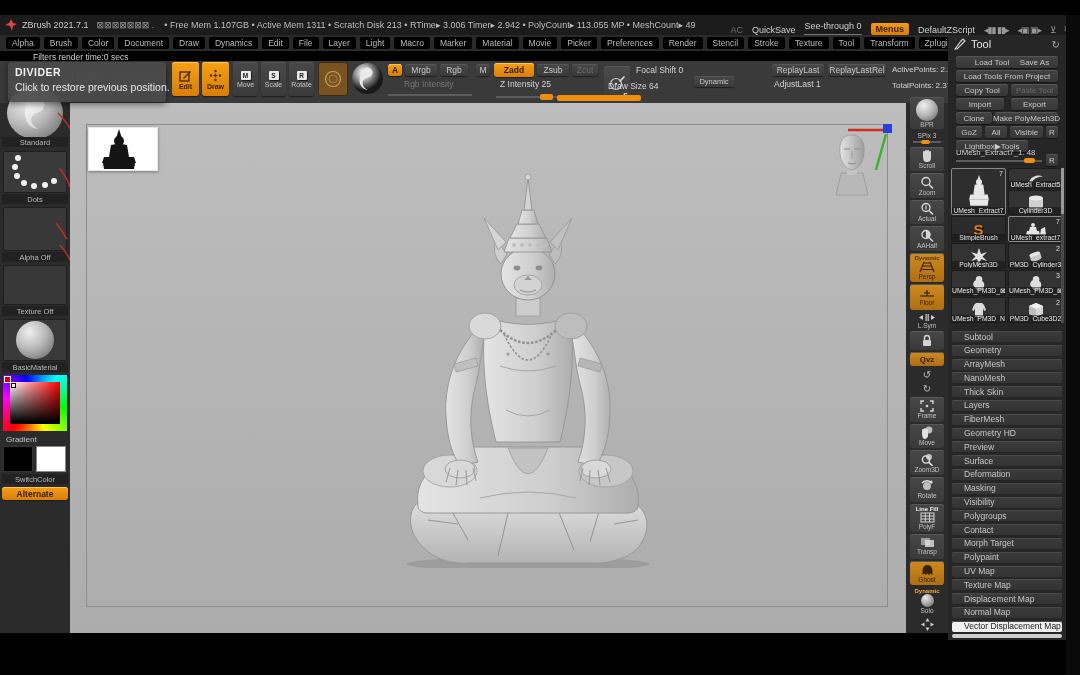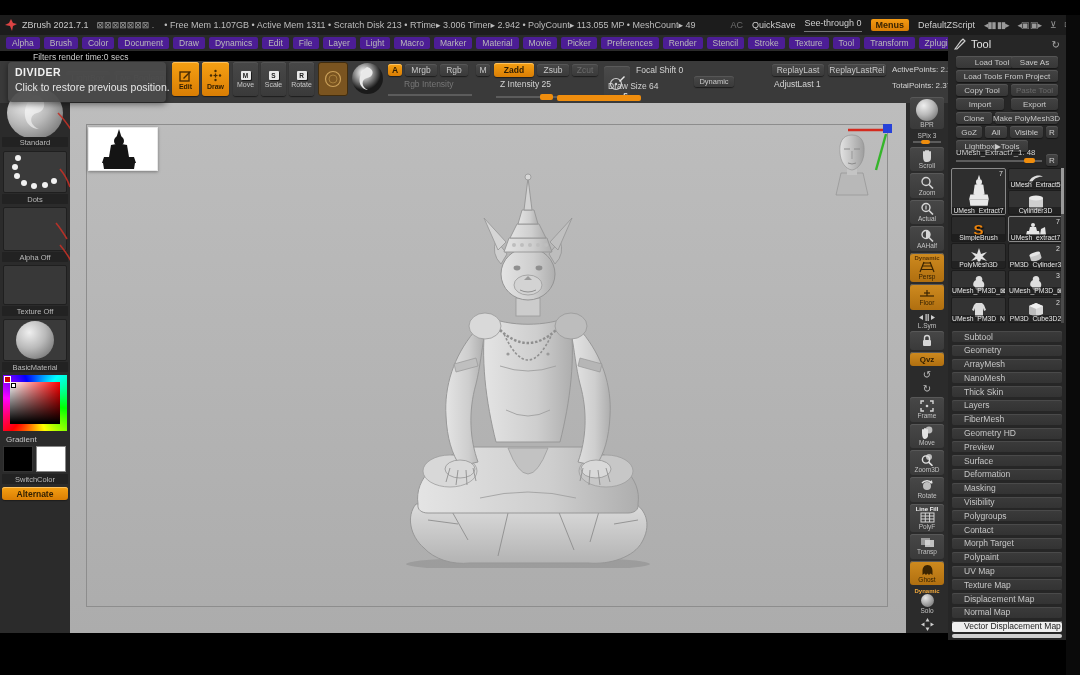--- a/index.html
+++ b/index.html
@@ -2,29 +2,29 @@
 <html><head>
 <meta charset="utf-8">
 <style>
   html,body{margin:0;padding:0;background:#000;}
   *{box-sizing:border-box;font-family:"Liberation Sans",sans-serif;}
   #stage{position:relative;width:1080px;height:675px;background:#000;overflow:hidden;}
   .abs{position:absolute;}
   
   #titlebar{left:0;top:15px;width:1080px;height:20px;background:#1c1c1c;color:#c9c9c9;font-size:9px;display:flex;align-items:center;}
   #titlebar .seg{white-space:nowrap;}
-  #tb-right{position:absolute;right:10px;top:0;height:20px;display:flex;align-items:center;gap:9px;font-size:9px;}
+  #tb-right{position:absolute;right:10px;top:0;height:20px;display:flex;align-items:flex-end;gap:9px;font-size:9px;}
   .tb-chip{color:#cfcfcf;}
   .tb-chip.dim{color:#6f6f6f;}
   .tb-chip.orange{background:linear-gradient(#f49a12,#d87c05);color:#3a2402;font-weight:bold;padding:1px 5px;border-radius:2px;}
   .see{position:relative;padding-bottom:3px;border-bottom:1px solid #777;}
   .tb-ico{color:#9a9a9a;font-size:9px;letter-spacing:-1px;}
   
   #menubar{left:0;top:35px;width:950px;height:16px;background:#2a2a2a;display:flex;align-items:center;padding-left:6px;gap:4px;}
-  .menu-item{color:#b9b9b9;font-size:8.5px;padding:1px 6px;background:#4c1d95;border-radius:2px;}
+  .menu-item{color:#b9b9b9;font-size:8.5px;padding:1px 6px;background:#000000;border-radius:2px;}
   #filters{left:4px;top:52px;color:#d0d0d0;font-size:8.5px;margin-left:29px;}
   
   #toolbar{left:0;top:61px;width:948px;height:42px;background:#3a3a3a;}
   .btn{background:linear-gradient(#484848,#3a3a3a);box-shadow:inset 0 1px 0 #565656,0 1px 1px #1d1d1d;border-radius:3px;color:#c8c8c8;font-size:8.5px;display:flex;align-items:center;justify-content:center;}
   .btn.dim{color:#6c6c6c;}
   .btn.orange{background:linear-gradient(#f5a013,#da7e04);color:#2e1d02;font-weight:bold;box-shadow:inset 0 1px 0 #ffc35e,0 1px 1px #1d1d1d;}
   .tool-btn{flex-direction:column;gap:1px;font-size:7px;}
   .letter-badge{width:10px;height:9px;background:#e9e9e9;color:#222;font-size:6.5px;font-weight:bold;display:flex;align-items:center;justify-content:center;border-radius:1px;box-shadow:1px 1px 0 #1b1b1b;}
   .track{position:relative;height:2px;background:#5c5c5c;}
   .handle{position:absolute;top:-2px;width:13px;height:6px;background:#ef8d0d;border-radius:2px;}

